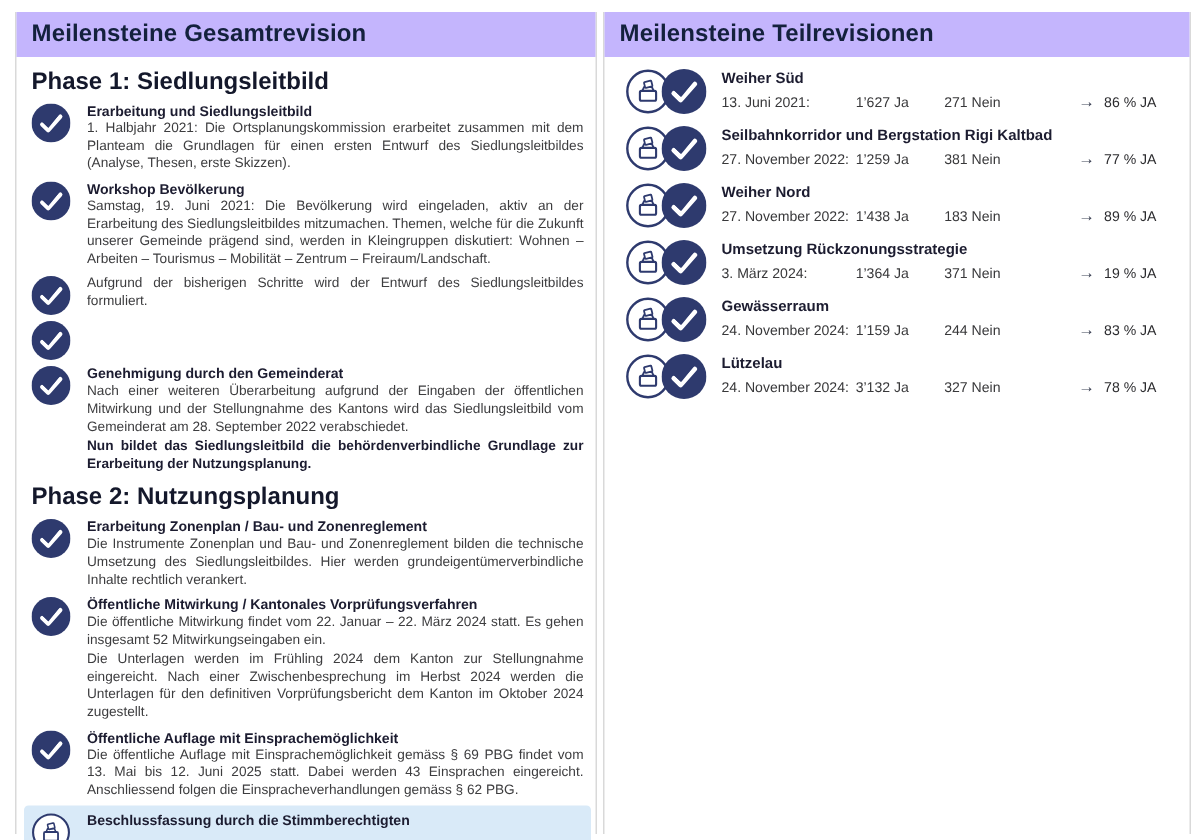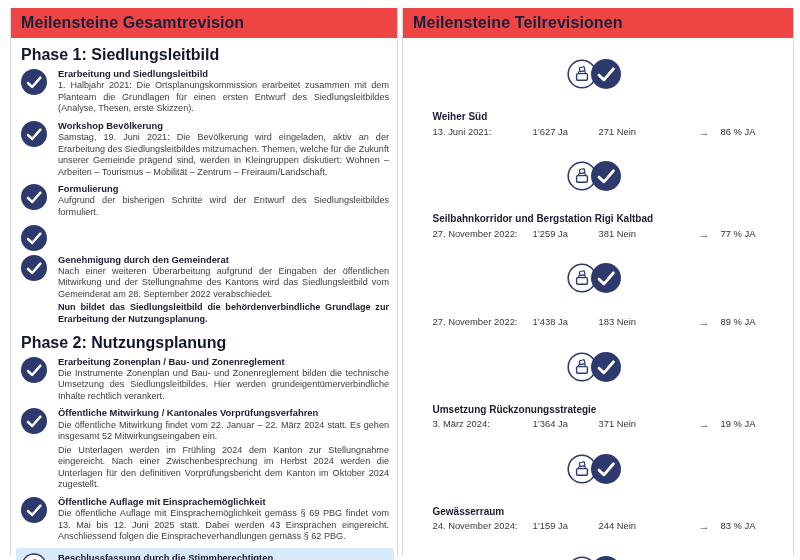--- a/index.html
+++ b/index.html
@@ -3,34 +3,34 @@
 <meta charset="utf-8">
 <style>
   html,body{margin:0;padding:0;background:#ffffff;}
   body{width:800px;height:560px;overflow:hidden;position:relative;
        font-family:"Liberation Sans","DejaVu Sans",sans-serif;
        -webkit-font-smoothing:antialiased;}
   .panel{position:absolute;top:8px;bottom:4px;background:#fff;
          border-left:1px solid #d9d9d9;border-right:1px solid #d9d9d9;}
   #panel-left{left:10px;width:386px;}
   #panel-right{left:402px;width:390px;}
-  .panel-header{background:#ef4444;padding:6px 10px 6px 10px;}
+  .panel-header{background:#c4b5fd;padding:6px 10px 6px 10px;}
   .panel-title{font-size:16px;font-weight:bold;color:#14213d;letter-spacing:.1px;}
   .panel-body{padding:2px 8px 0 8px;}
   .phase-heading{font-size:16px;font-weight:bold;color:#14182b;margin:6px 0 4px 2px;}
   .item{display:flex;gap:9px;margin:0 0 3px 0;align-items:flex-start;}
   .icon-cell{flex:0 0 30px;display:flex;justify-content:center;padding-top:1px;}
   .item-text{flex:1;min-width:0;}
   .item-title{font-size:9.4px;font-weight:bold;color:#1c1c30;line-height:1.3;}
   .item-p{font-size:9.1px;color:#3d3d3f;line-height:1.27;text-align:justify;margin:0 0 2px 0;}
   .item-p.bold{font-weight:bold;color:#1c1c30;}
   .item.highlight{background:#d9eaf8;border-radius:3px;margin:2px -5px 4px -3px;
                   padding:4px 5px 4px 3px;}
   
-  .vrow{display:flex;gap:8px;margin:0 0 8px 0;align-items:center;padding:0 14px 0 6px;flex-direction:column;}
+  .vrow{display:flex;gap:8px;margin:0 0 8px 0;align-items:center;padding:0 14px 0 6px;}
   .vrow-icons{flex:0 0 56px;display:flex;align-items:center;}
   .vrow-icons .icon2{margin-left:-6px;}
   .vrow-text{flex:1;min-width:0;border-bottom:0;}
   .vrow-title{font-size:10px;font-weight:bold;color:#1c1c30;line-height:1.35;}
   .vrow-line{display:flex;align-items:center;font-size:9.4px;color:#38383a;line-height:1.5;}
   .vr-date{width:100px;}
   .vr-ja{width:66px;}
   .vr-nein{width:100px;}
   .vr-arrow{margin-left:auto;color:#3c4254;font-size:11px;}
   .vr-pct{width:46px;text-align:right;color:#2b2b2e;}
@@ -73,21 +73,20 @@
       </div>
       <div class="item">
         <div class="icon-cell">
           <svg width="26" height="26" viewBox="0 0 30 30">
             <circle cx="15" cy="15" r="15" fill="#2e3a6e"></circle>
             <path d="M8.2 16.2 l4.6 4.4 L22.2 10" stroke="#fff" stroke-width="3.2" fill="none" stroke-linecap="round" stroke-linejoin="round"></path>
             <path d="M8.8 14 l4.2 4 L21.4 7.6" stroke="#2e3a6e" stroke-width="1.1" fill="none" stroke-linecap="round" stroke-linejoin="round"></path>
           </svg>
         </div>
         <div class="item-text">
-          <div class="item-title">Formulierung</div>
           <div class="item-p">Aufgrund der bisherigen Schritte wird der Entwurf des Siedlungsleitbildes formuliert.</div>
         </div>
       </div>
       <div class="item">
         <div class="icon-cell">
           <svg width="26" height="26" viewBox="0 0 30 30">
             <circle cx="15" cy="15" r="15" fill="#2e3a6e"></circle>
             <path d="M8.2 16.2 l4.6 4.4 L22.2 10" stroke="#fff" stroke-width="3.2" fill="none" stroke-linecap="round" stroke-linejoin="round"></path>
             <path d="M8.8 14 l4.2 4 L21.4 7.6" stroke="#2e3a6e" stroke-width="1.1" fill="none" stroke-linecap="round" stroke-linejoin="round"></path>
           </svg>
@@ -239,20 +238,21 @@
           </span>
           <span class="icon2">
             <svg width="30" height="30" viewBox="0 0 30 30">
               <circle cx="15" cy="15" r="15" fill="#2e3a6e"></circle>
               <path d="M8.2 16.2 l4.6 4.4 L22.2 10" stroke="#fff" stroke-width="3.2" fill="none" stroke-linecap="round" stroke-linejoin="round"></path>
               <path d="M8.8 14 l4.2 4 L21.4 7.6" stroke="#2e3a6e" stroke-width="1.1" fill="none" stroke-linecap="round" stroke-linejoin="round"></path>
             </svg>
           </span>
         </div>
         <div class="vrow-text">
+          <div class="vrow-title">Weiher Nord</div>
           <div class="vrow-line">
             <span class="vr-date">27. November 2022:</span>
             <span class="vr-ja">1’438 Ja</span>
             <span class="vr-nein">183 Nein</span>
             <span class="vr-arrow">→</span>
             <span class="vr-pct">89 % JA</span>
           </div>
         </div>
       </div>
       <div class="vrow">

